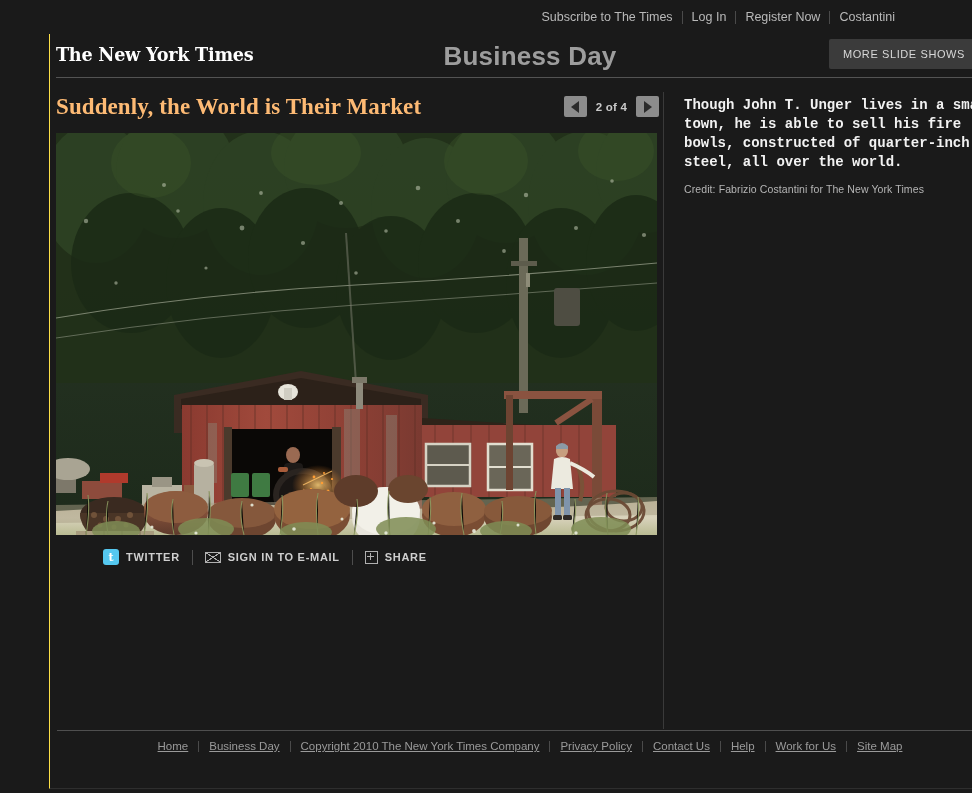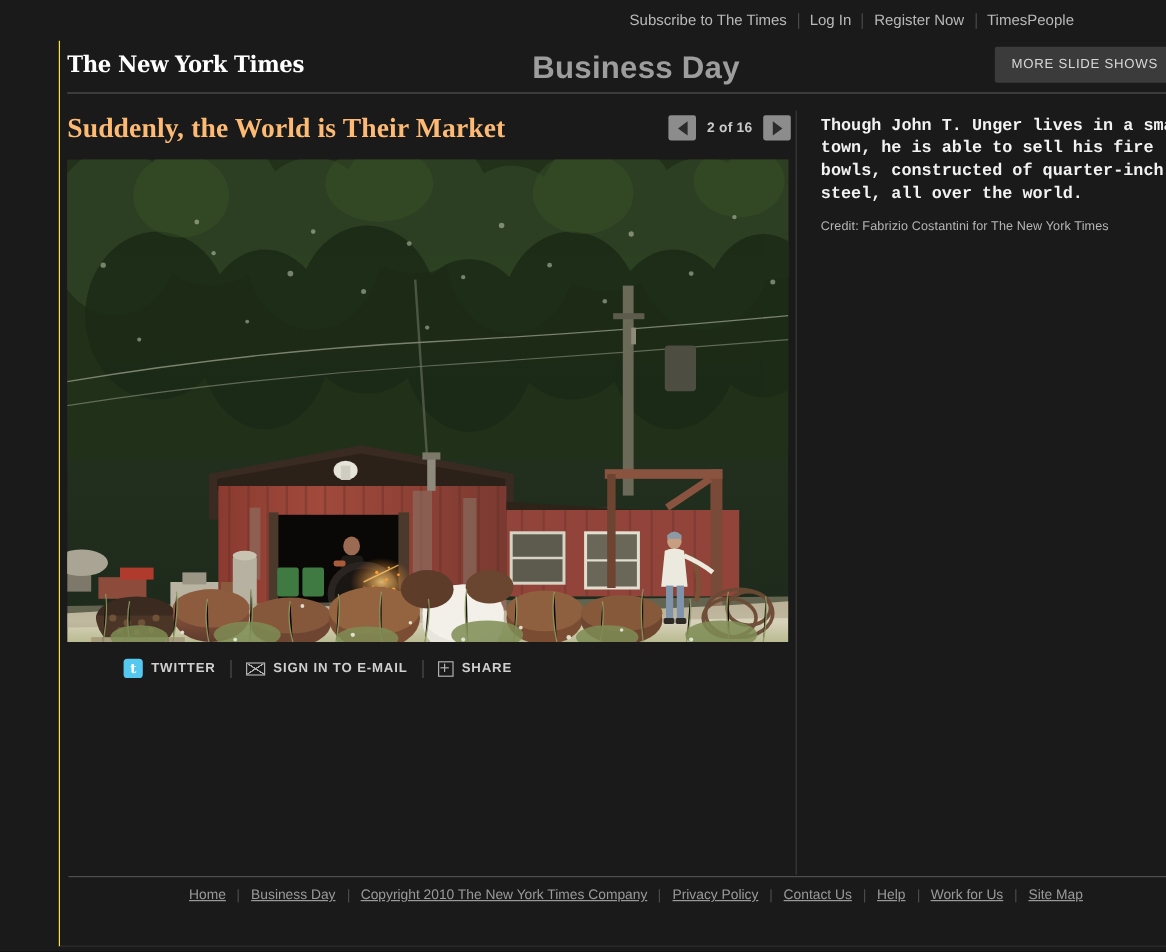--- a/index.html
+++ b/index.html
@@ -154,42 +154,42 @@
 
 <div class="page">
 
   <div class="topbar">
     <a>Subscribe to The Times</a>
     <span class="divider"></span>
     <a>Log In</a>
     <span class="divider"></span>
     <a>Register Now</a>
     <span class="divider"></span>
-    <a>TimesPeople</a>
+    <a>Costantini</a>
   </div>
 
   <div class="frame">
 
     <div class="masthead">
       <div class="nyt-logo">The New York Times</div>
       <div class="section-title">Business Day</div>
       <div class="more-slideshows">
         <span>MORE SLIDE SHOWS</span>
         <span class="caret"></span>
       </div>
       <div class="mast-rule"></div>
     </div>
 
     <div class="headline-row">
       <div class="headline">Suddenly, the World is Their Market</div>
       <div class="pager">
         <div class="pgbtn">
           <span class="tri-left"></span>
         </div>
-        <span class="pgcount">2 of 16</span>
+        <span class="pgcount">2 of 4</span>
         <div class="pgbtn">
           <span class="tri-right"></span>
         </div>
       </div>
     </div>
 
     <div class="photo-wrap">
       <svg class="photo" viewBox="0 0 601 402" preserveAspectRatio="none">
         <defs>
           <linearGradient id="skyGrad" x1="0" y1="0" x2="0" y2="1">

